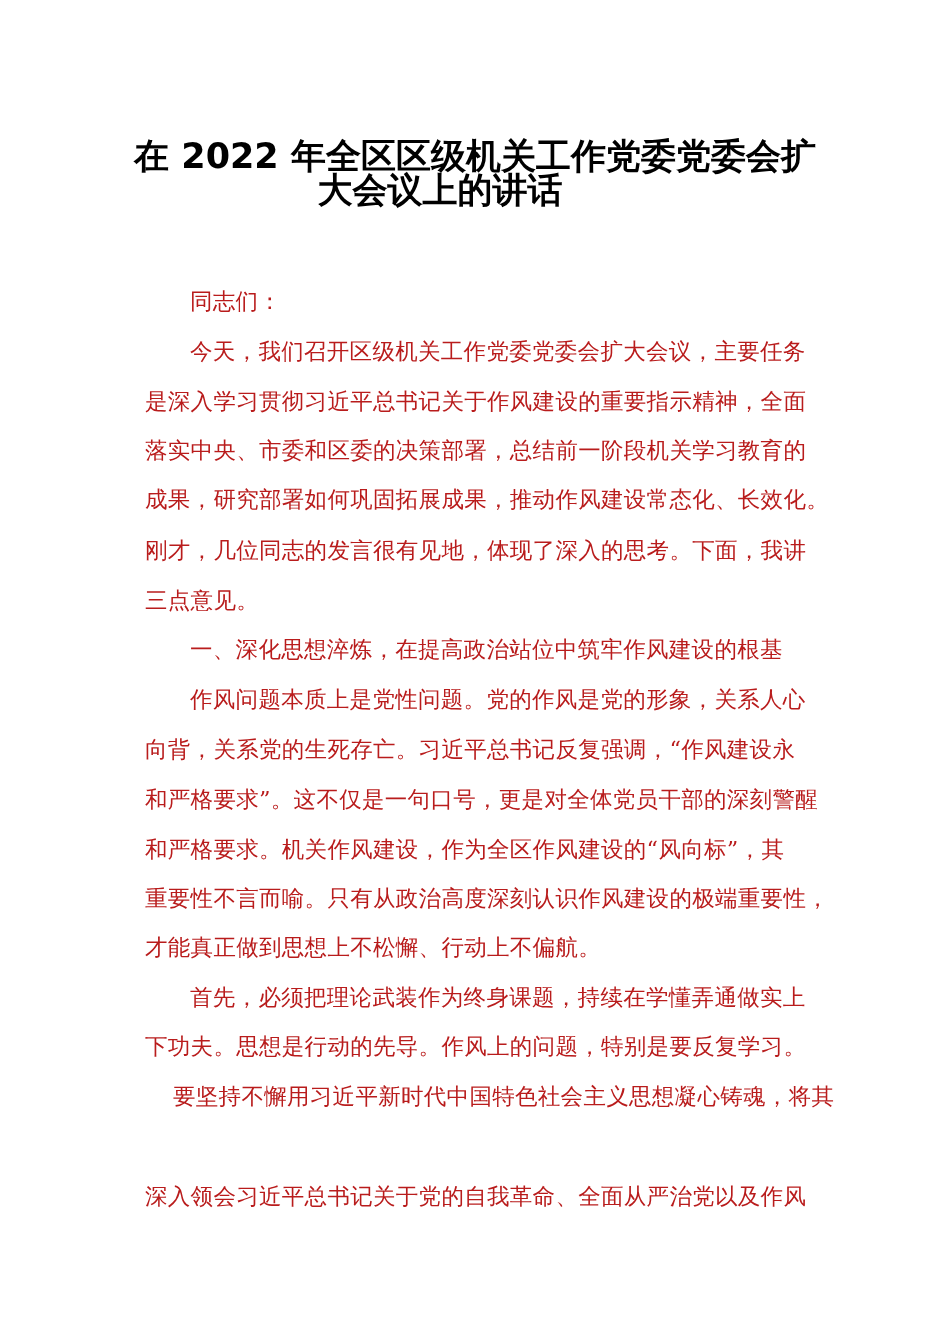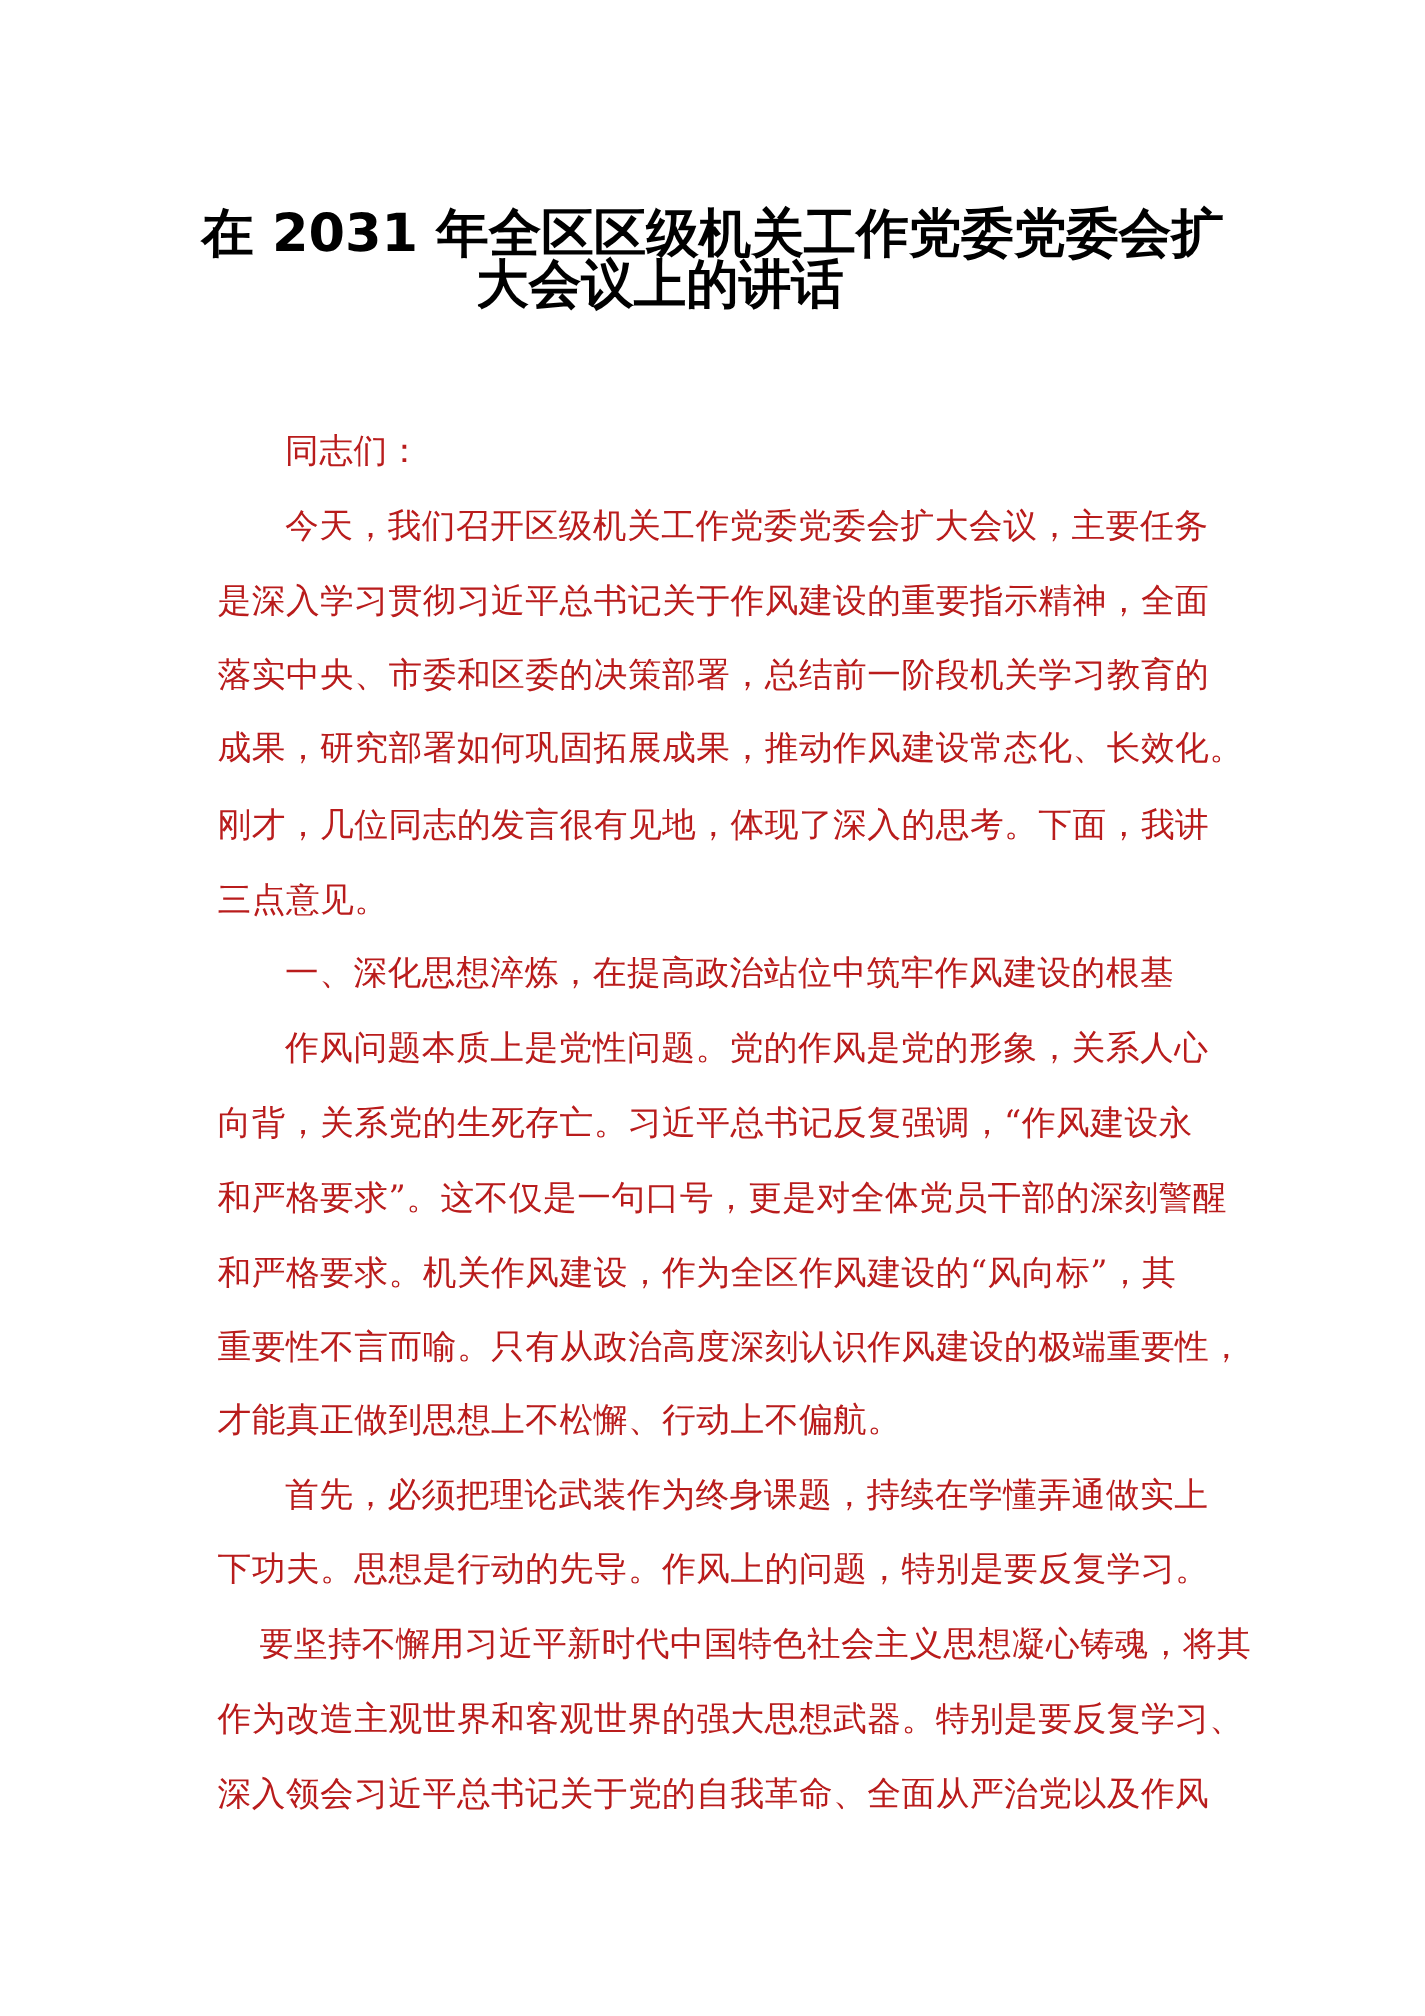--- a/index.html
+++ b/index.html
@@ -14,21 +14,21 @@
     .line { position: absolute; left: 145px; font-size: 22.5px; line-height: 30px;
             white-space: nowrap; color: #b91c1c; letter-spacing: 0.3px; }
     .indent { left: 190px; }
     .salut { left: 190px; }
   </style>
 </head>
 <body>
 
 <div class="page">
   <div class="title">
-    <div class="l1">在 2031 年全区区级机关工作党委党委会扩</div>
+    <div class="l1">在 2022 年全区区级机关工作党委党委会扩</div>
     <div class="l2">大会议上的讲话</div>
   </div>
 
   <div class="line salut" style="top:286px;">同志们：</div>
 
   <div class="line indent" style="top:336px;">今天，我们召开区级机关工作党委党委会扩大会议，主要任务</div>
   <div class="line" style="top:386px;">是深入学习贯彻习近平总书记关于作风建设的重要指示精神，全面</div>
   <div class="line" style="top:435px;">落实中央、市委和区委的决策部署，总结前一阶段机关学习教育的</div>
   <div class="line" style="top:484px;">成果，研究部署如何巩固拓展成果，推动作风建设常态化、长效化。</div>
   <div class="line" style="top:535px;">刚才，几位同志的发言很有见地，体现了深入的思考。下面，我讲</div>
@@ -39,15 +39,14 @@
   <div class="line indent" style="top:684px;">作风问题本质上是党性问题。党的作风是党的形象，关系人心</div>
   <div class="line" style="top:734px;">向背，关系党的生死存亡。习近平总书记反复强调，“作风建设永</div>
   <div class="line" style="top:784px;">和严格要求”。这不仅是一句口号，更是对全体党员干部的深刻警醒</div>
   <div class="line" style="top:834px;">和严格要求。机关作风建设，作为全区作风建设的“风向标”，其</div>
   <div class="line" style="top:883px;">重要性不言而喻。只有从政治高度深刻认识作风建设的极端重要性，</div>
   <div class="line" style="top:932px;">才能真正做到思想上不松懈、行动上不偏航。</div>
 
   <div class="line indent" style="top:982px;">首先，必须把理论武装作为终身课题，持续在学懂弄通做实上</div>
   <div class="line" style="top:1031px;">下功夫。思想是行动的先导。作风上的问题，特别是要反复学习。</div>
   <div class="line" style="top:1081px;margin-left:28px;">要坚持不懈用习近平新时代中国特色社会主义思想凝心铸魂，将其</div>
-  <div class="line" style="top:1131px;">作为改造主观世界和客观世界的强大思想武器。特别是要反复学习、</div>
   <div class="line" style="top:1181px;">深入领会习近平总书记关于党的自我革命、全面从严治党以及作风</div>
 </div>
 
 </body></html>

